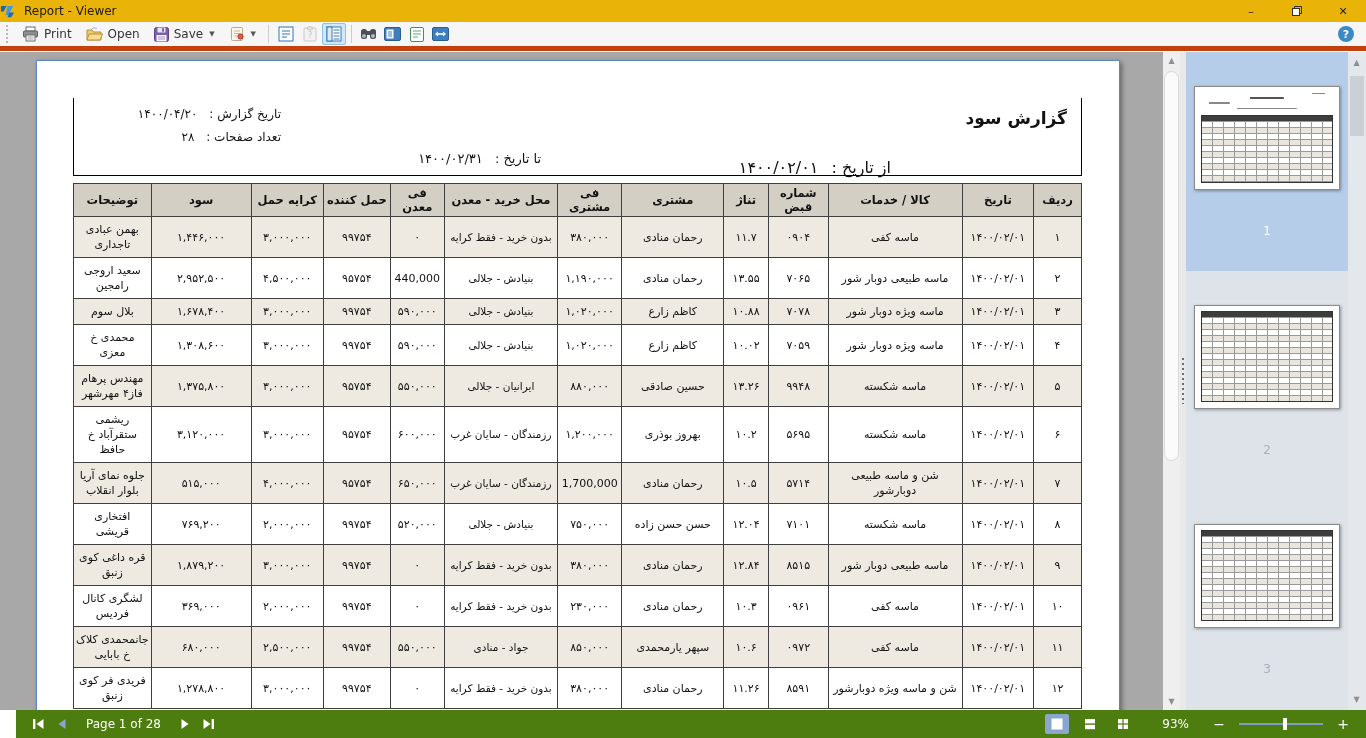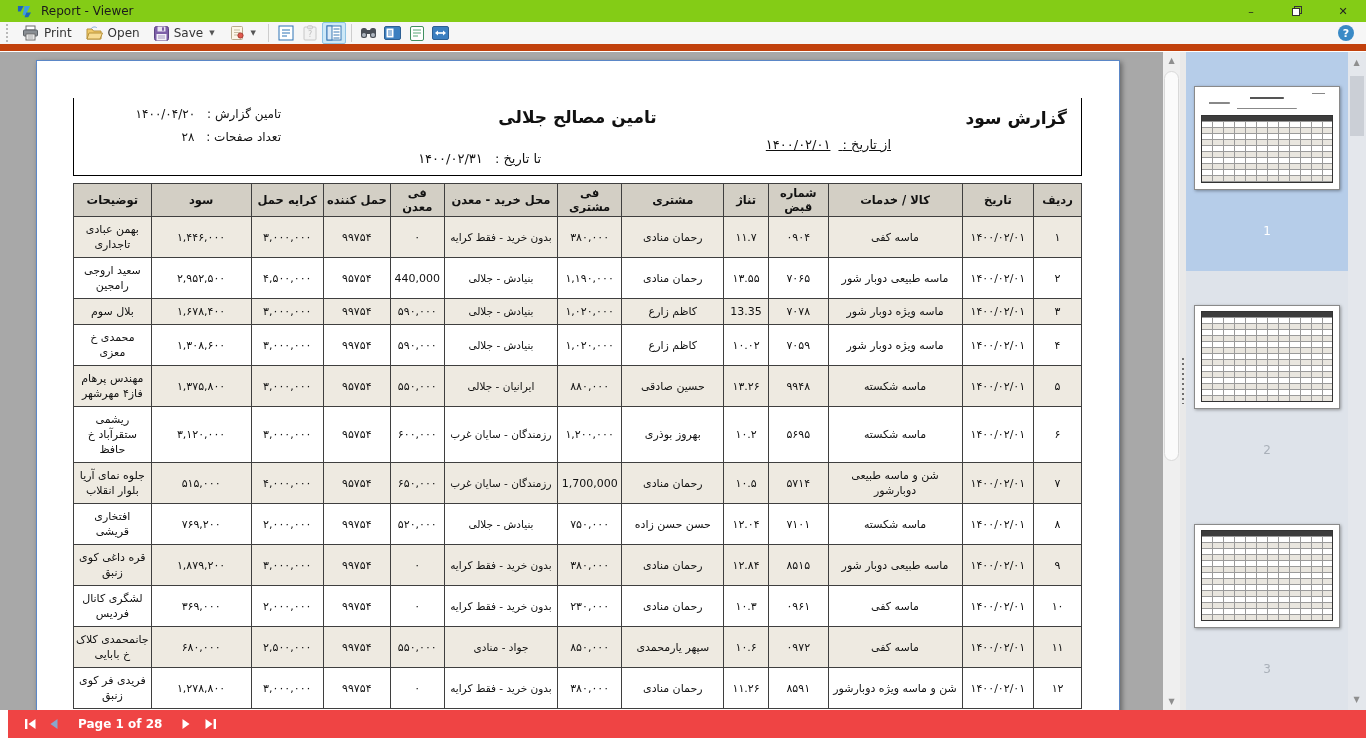--- a/index.html
+++ b/index.html
@@ -1,27 +1,27 @@
 <!DOCTYPE html>
 <html><head>
 <meta charset="utf-8">
 <style>
   * { box-sizing: border-box; margin: 0; padding: 0; }
   html,body { width:1366px; height:738px; overflow:hidden; font-family:"DejaVu Sans", sans-serif; background:#fff; }
   #app { position:relative; width:1366px; height:738px; }
 
   
-  .titlebar { height:22px; background:#84cc16; display:flex; align-items:center; padding-left:17px; }
+  .titlebar { height:22px; background:#eab308; display:flex; align-items:center; padding-left:0; }
   .logo { width:15px; height:15px; }
   .title-text { font-size:12px; color:#1b1b1b; margin-left:9px; }
   .win-btns { margin-left:auto; display:flex; height:22px; }
   .win-btn { width:46px; height:22px; display:flex; align-items:center; justify-content:center; color:#222; font-size:11px; }
 
   
-  .toolbar { height:29px; background:#f6f6f6; border-bottom:7px solid #c2410c; display:flex; align-items:center; padding:0 6px; }
+  .toolbar { height:29px; background:#f6f6f6; border-bottom:5px solid #c2410c; display:flex; align-items:center; padding:0 6px; }
   .grip { width:3px; height:18px; border-left:2px dotted #b9b9b9; margin:0 6px 0 0; }
   .tb-btn { display:flex; align-items:center; gap:5px; padding:3px 7px; font-size:12px; color:#333; border-radius:2px; }
   .caret { font-size:7px; color:#555; margin-left:1px; }
   .tb-sep { width:1px; height:18px; background:#cdcdcd; margin:0 5px; }
   .tb-icon { width:24px; height:22px; display:flex; align-items:center; justify-content:center; border:1px solid transparent; border-radius:2px; }
   .tb-icon.active { background:#cde8f7; border-color:#8fc3e4; }
   .tb-icon.disabled { opacity:.45; }
   .help-btn { margin-left:auto; width:16px; height:16px; border-radius:50%; background:#3a8ac6; color:#fff; font-size:11px; font-weight:bold; display:flex; align-items:center; justify-content:center; margin-right:6px; }
 
   
@@ -29,21 +29,21 @@
   .doc-area { position:relative; width:1163px; background:#a8a8a8; overflow:hidden; }
   .page { position:absolute; left:36px; top:8px; width:1084px; height:1320px; background:#fff; border:1px solid #5b87c7; box-shadow:2px 2px 5px rgba(0,0,0,.4); }
   .page-content { position:absolute; left:36px; right:37px; top:37px; direction:rtl; color:#111; }
 
   .pagenum-box { border:1px solid #000; height:26px; line-height:24px; padding:0 12px; font-size:13px; word-spacing:16px; }
   .title-box { border:1px solid #000; border-top:none; height:78px; position:relative; font-size:12px; }
   .rpt-title { position:absolute; right:14px; top:10px; font-size:17px; font-weight:bold; }
   .rpt-company { position:absolute; left:0; right:0; top:9px; text-align:center; font-size:17px; font-weight:bold; }
   .rpt-meta1 { position:absolute; right:800px; top:9px; white-space:nowrap; }
   .rpt-meta2 { position:absolute; right:800px; top:32px; white-space:nowrap; }
-  .rpt-from  { position:absolute; right:190px; top:39px; white-space:nowrap; font-size:13px;text-decoration:underline; }
+  .rpt-from  { position:absolute; right:190px; top:60px; white-space:nowrap; font-size:16px; }
   .rpt-to    { position:absolute; right:540px; top:53px; white-space:nowrap; font-size:13px; }
   .meta-val { margin-right:8px; }
 
   table.rpt { width:100%; border-collapse:collapse; table-layout:fixed; margin-top:7px; }
   table.rpt th { background:#d3cfc5; border:1px solid #3f3f3f; font-size:11.5px; font-weight:bold; height:26px; padding:2px 1px; }
   table.rpt td { border:1px solid #3f3f3f; font-size:11px; line-height:15px; padding:5px 2px; text-align:center; background:#fff; }
   table.rpt tr.alt td { background:#eeeae1; }
   table.rpt td:nth-child(8) { font-size:10.5px; }
   table.rpt th:nth-child(1){width:4.75%} table.rpt th:nth-child(2){width:7.1%}
   table.rpt th:nth-child(3){width:13.3%} table.rpt th:nth-child(4){width:5.9%}
@@ -81,21 +81,21 @@
        linear-gradient(#3d3d3d,#3d3d3d) 0 0/100% 5px no-repeat,
        repeating-linear-gradient(180deg, transparent 0 5px, #9a9a9a 5px 6px),
        repeating-linear-gradient(90deg, transparent 0 10px, #9a9a9a 10px 11px),
        repeating-linear-gradient(180deg, #e9e6df 0 6px, #ffffff 6px 12px); }
   .mini-table.full { top:5%; }
   .thumb-scroll { position:absolute; right:0; top:0; bottom:0; width:18px; background:#e4e7ec; }
   .thumb-scroll .up { top:2px; } .thumb-scroll .down { bottom:2px; }
   .thumb-scroll .bar { position:absolute; left:2px; right:2px; top:24px; height:60px; background:#cbcfd6; }
 
   
-  .statusbar { position:absolute; left:8px; right:0; bottom:0; height:28px; background:#ef4444; display:flex; align-items:center; color:#fff; padding:0 10px;font-weight:bold; }
+  .statusbar { position:absolute; left:16px; right:0; bottom:0; height:28px; background:#4d7c0f; display:flex; align-items:center; color:#fff; padding:0 10px; }
   .nav-btn { width:24px; height:20px; display:flex; align-items:center; justify-content:center; }
   .page-label { font-size:12px; margin:0 12px; white-space:nowrap; }
   .sb-right { margin-left:auto; display:flex; align-items:center; gap:9px; padding-right:6px; }
   .view-btn { width:24px; height:20px; display:flex; align-items:center; justify-content:center; border-radius:2px; }
   .view-btn.selected { background:#8aa6cd; }
   .zoom-label { font-size:12px; margin:0 14px 0 18px; }
   .zoom-minus,.zoom-plus { font-size:14px; width:14px; text-align:center; }
   .slider { width:84px; height:2px; background:#7d9bc4; position:relative; margin:0 4px; }
   .slider-thumb { position:absolute; left:44px; top:-5px; width:4px; height:12px; background:#fff; }
 </style>
@@ -245,23 +245,22 @@
 
   <div class="main">
 
     <div class="doc-area">
       <div class="page">
         <div class="page-content">
 
 
           <div class="title-box">
             <div class="rpt-title">گزارش سود</div>
-            <div class="rpt-company">تامین مصالح جلالی</div>
             <div class="rpt-meta1">
-              <span>تامین گزارش :</span>
+              <span>تاریخ گزارش :</span>
               <span class="meta-val">۱۴۰۰/۰۴/۲۰</span>
             </div>
             <div class="rpt-meta2">
               <span>تعداد صفحات :</span>
               <span class="meta-val">۲۸</span>
             </div>
             <div class="rpt-from">
               <span>از تاریخ :</span>
               <span class="meta-val">۱۴۰۰/۰۲/۰۱</span>
             </div>
@@ -318,21 +317,21 @@
                   <td>۹۵۷۵۴</td>
                   <td>۴,۵۰۰,۰۰۰</td>
                   <td>۲,۹۵۲,۵۰۰</td>
                   <td>سعید اروجی رامجین</td>
                 </tr>
                 <tr class="alt">
                   <td>۳</td>
                   <td>۱۴۰۰/۰۲/۰۱</td>
                   <td>ماسه ویژه دوبار شور</td>
                   <td>۷۰۷۸</td>
-                  <td>13.35</td>
+                  <td>۱۰.۸۸</td>
                   <td>کاظم زارع</td>
                   <td>۱,۰۲۰,۰۰۰</td>
                   <td>بنیادش - جلالی</td>
                   <td>۵۹۰,۰۰۰</td>
                   <td>۹۹۷۵۴</td>
                   <td>۳,۰۰۰,۰۰۰</td>
                   <td>۱,۶۷۸,۴۰۰</td>
                   <td>بلال سوم</td>
                 </tr>
                 <tr>
@@ -536,15 +535,42 @@
         <path d="M1.5 1 L8.5 6 L1.5 11 Z" fill="#fff"></path>
       </svg>
     </div>
     <div class="nav-btn">
       <svg width="13" height="12" viewBox="0 0 13 12">
         <path d="M1.5 1 L8.5 6 L1.5 11 Z" fill="#fff"></path>
         <rect x="9.6" y="1" width="2.4" height="10" fill="#fff"></rect>
       </svg>
     </div>
 
+    <div class="sb-right">
+      <div class="view-btn selected">
+        <svg width="12" height="12" viewBox="0 0 12 12">
+          <rect x="1" y="1" width="10" height="10" fill="#fff" stroke="#fff"></rect>
+        </svg>
+      </div>
+      <div class="view-btn">
+        <svg width="12" height="12" viewBox="0 0 12 12">
+          <rect x="1" y="1" width="10" height="4.4" fill="#fff"></rect>
+          <rect x="1" y="6.8" width="10" height="4.4" fill="#fff"></rect>
+        </svg>
+      </div>
+      <div class="view-btn">
+        <svg width="12" height="12" viewBox="0 0 12 12">
+          <rect x="1" y="1" width="4.4" height="4.4" fill="#fff"></rect>
+          <rect x="6.6" y="1" width="4.4" height="4.4" fill="#fff"></rect>
+          <rect x="1" y="6.6" width="4.4" height="4.4" fill="#fff"></rect>
+          <rect x="6.6" y="6.6" width="4.4" height="4.4" fill="#fff"></rect>
+        </svg>
+      </div>
+      <span class="zoom-label">93%</span>
+      <span class="zoom-minus">−</span>
+      <div class="slider">
+        <div class="slider-thumb"></div>
+      </div>
+      <span class="zoom-plus">+</span>
+    </div>
   </div>
 
 </div>
 
 </body></html>

